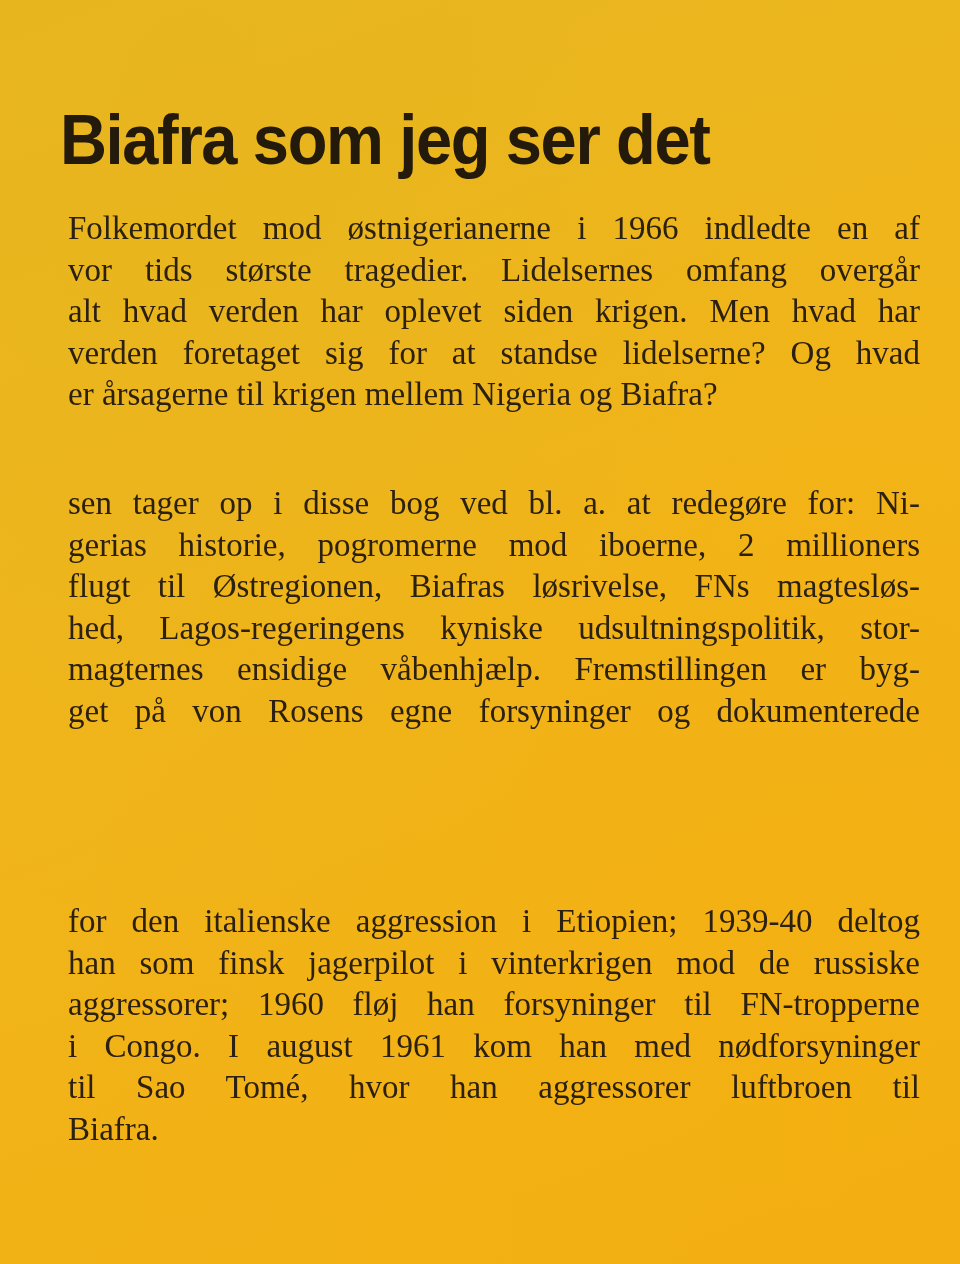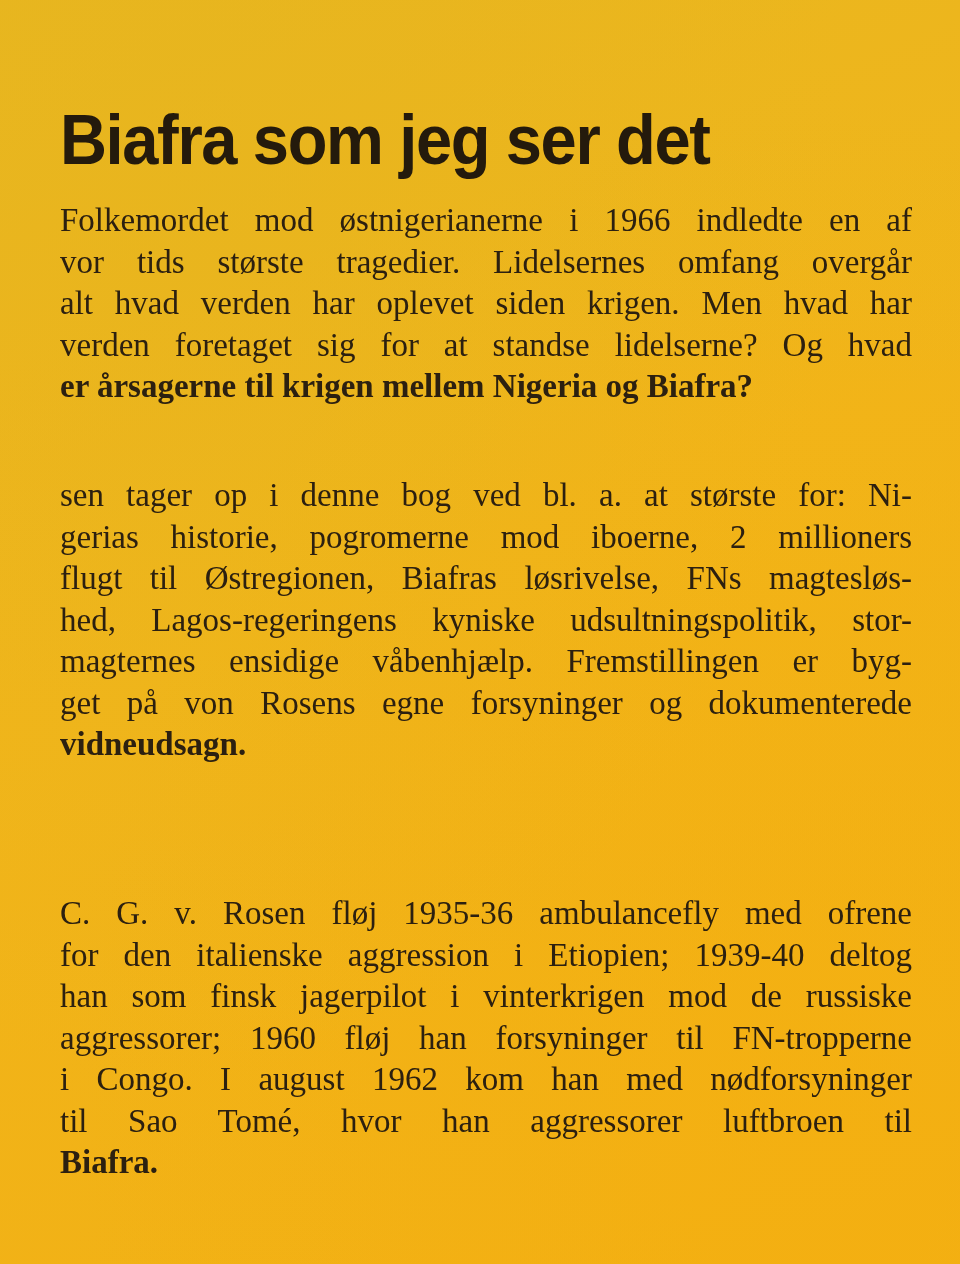--- a/index.html
+++ b/index.html
@@ -35,37 +35,36 @@
       letter-spacing: -1.5px;
       color: #241a0c;
       white-space: nowrap;
       transform: scaleX(0.93);
       transform-origin: left top;
     }
     .para {
       position: absolute;
       left: 60px;
       width: 852px;
-      margin: 0;
+      margin: 8px;
       font-family: "Liberation Serif", serif;
       font-size: 33px;
       line-height: 41.5px;
       color: #2c2010;
     }
     .para .line {
       display: block;
       text-align: justify;
       text-align-last: justify;
       white-space: nowrap;
       height: 41.5px;
       overflow: visible;
     }
     .para .line.last {
       text-align-last: left;
-      font-weight: bold;
     }
     .line-inner {
       display: inline-block;
       width: 100%;
       white-space: normal;
       text-align: justify;
       text-align-last: justify;
     }
     .line.last .line-inner {
       text-align-last: left;
@@ -83,32 +82,30 @@
 
   <div class="para" id="p1">
     <span class="line"><span class="line-inner">Folkemordet mod østnigerianerne i 1966 indledte en af</span></span>
     <span class="line"><span class="line-inner">vor tids største tragedier. Lidelsernes omfang overgår</span></span>
     <span class="line"><span class="line-inner">alt hvad verden har oplevet siden krigen. Men hvad har</span></span>
     <span class="line"><span class="line-inner">verden foretaget sig for at standse lidelserne? Og hvad</span></span>
     <span class="line last"><span class="line-inner">er årsagerne til krigen mellem Nigeria og Biafra?</span></span>
   </div>
 
   <div class="para" id="p2">
-    <span class="line"><span class="line-inner">sen tager op i denne bog ved bl. a. at største for: Ni-</span></span>
+    <span class="line"><span class="line-inner">sen tager op i disse bog ved bl. a. at redegøre for: Ni-</span></span>
     <span class="line"><span class="line-inner">gerias historie, pogromerne mod iboerne, 2 millioners</span></span>
     <span class="line"><span class="line-inner">flugt til Østregionen, Biafras løsrivelse, FNs magtesløs-</span></span>
     <span class="line"><span class="line-inner">hed, Lagos-regeringens kyniske udsultningspolitik, stor-</span></span>
     <span class="line"><span class="line-inner">magternes ensidige våbenhjælp. Fremstillingen er byg-</span></span>
     <span class="line"><span class="line-inner">get på von Rosens egne forsyninger og dokumenterede</span></span>
-    <span class="line last"><span class="line-inner">vidneudsagn.</span></span>
   </div>
 
   <div class="para" id="p3">
-    <span class="line"><span class="line-inner">C. G. v. Rosen fløj 1935-36 ambulancefly med ofrene</span></span>
     <span class="line"><span class="line-inner">for den italienske aggression i Etiopien; 1939-40 deltog</span></span>
     <span class="line"><span class="line-inner">han som finsk jagerpilot i vinterkrigen mod de russiske</span></span>
     <span class="line"><span class="line-inner">aggressorer; 1960 fløj han forsyninger til FN-tropperne</span></span>
-    <span class="line"><span class="line-inner">i Congo. I august 1962 kom han med nødforsyninger</span></span>
+    <span class="line"><span class="line-inner">i Congo. I august 1961 kom han med nødforsyninger</span></span>
     <span class="line"><span class="line-inner">til Sao Tomé, hvor han aggressorer luftbroen til</span></span>
     <span class="line last"><span class="line-inner">Biafra.</span></span>
   </div>
 
 </div>
 
 </body></html>

